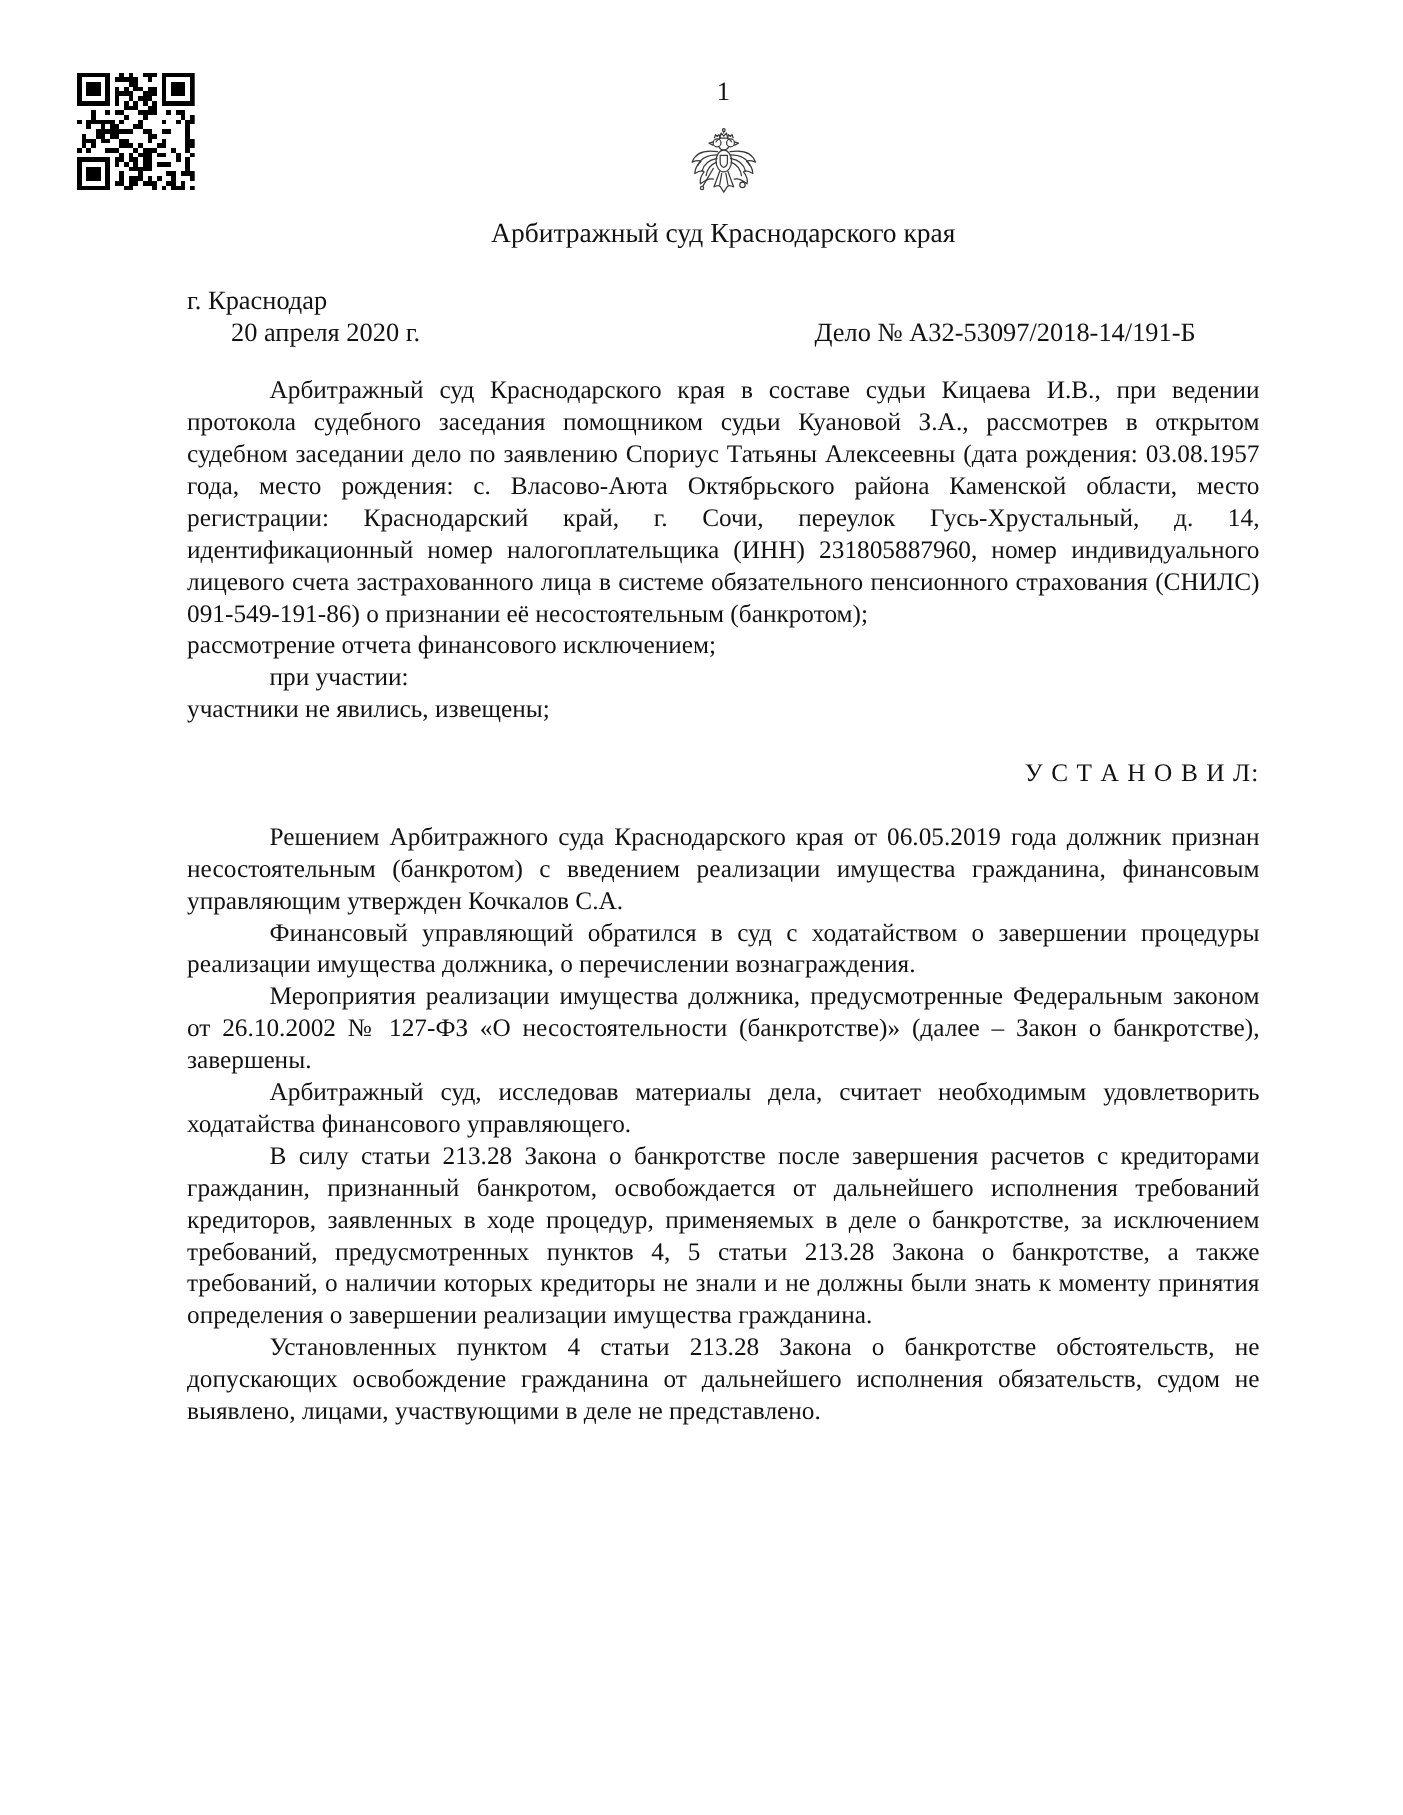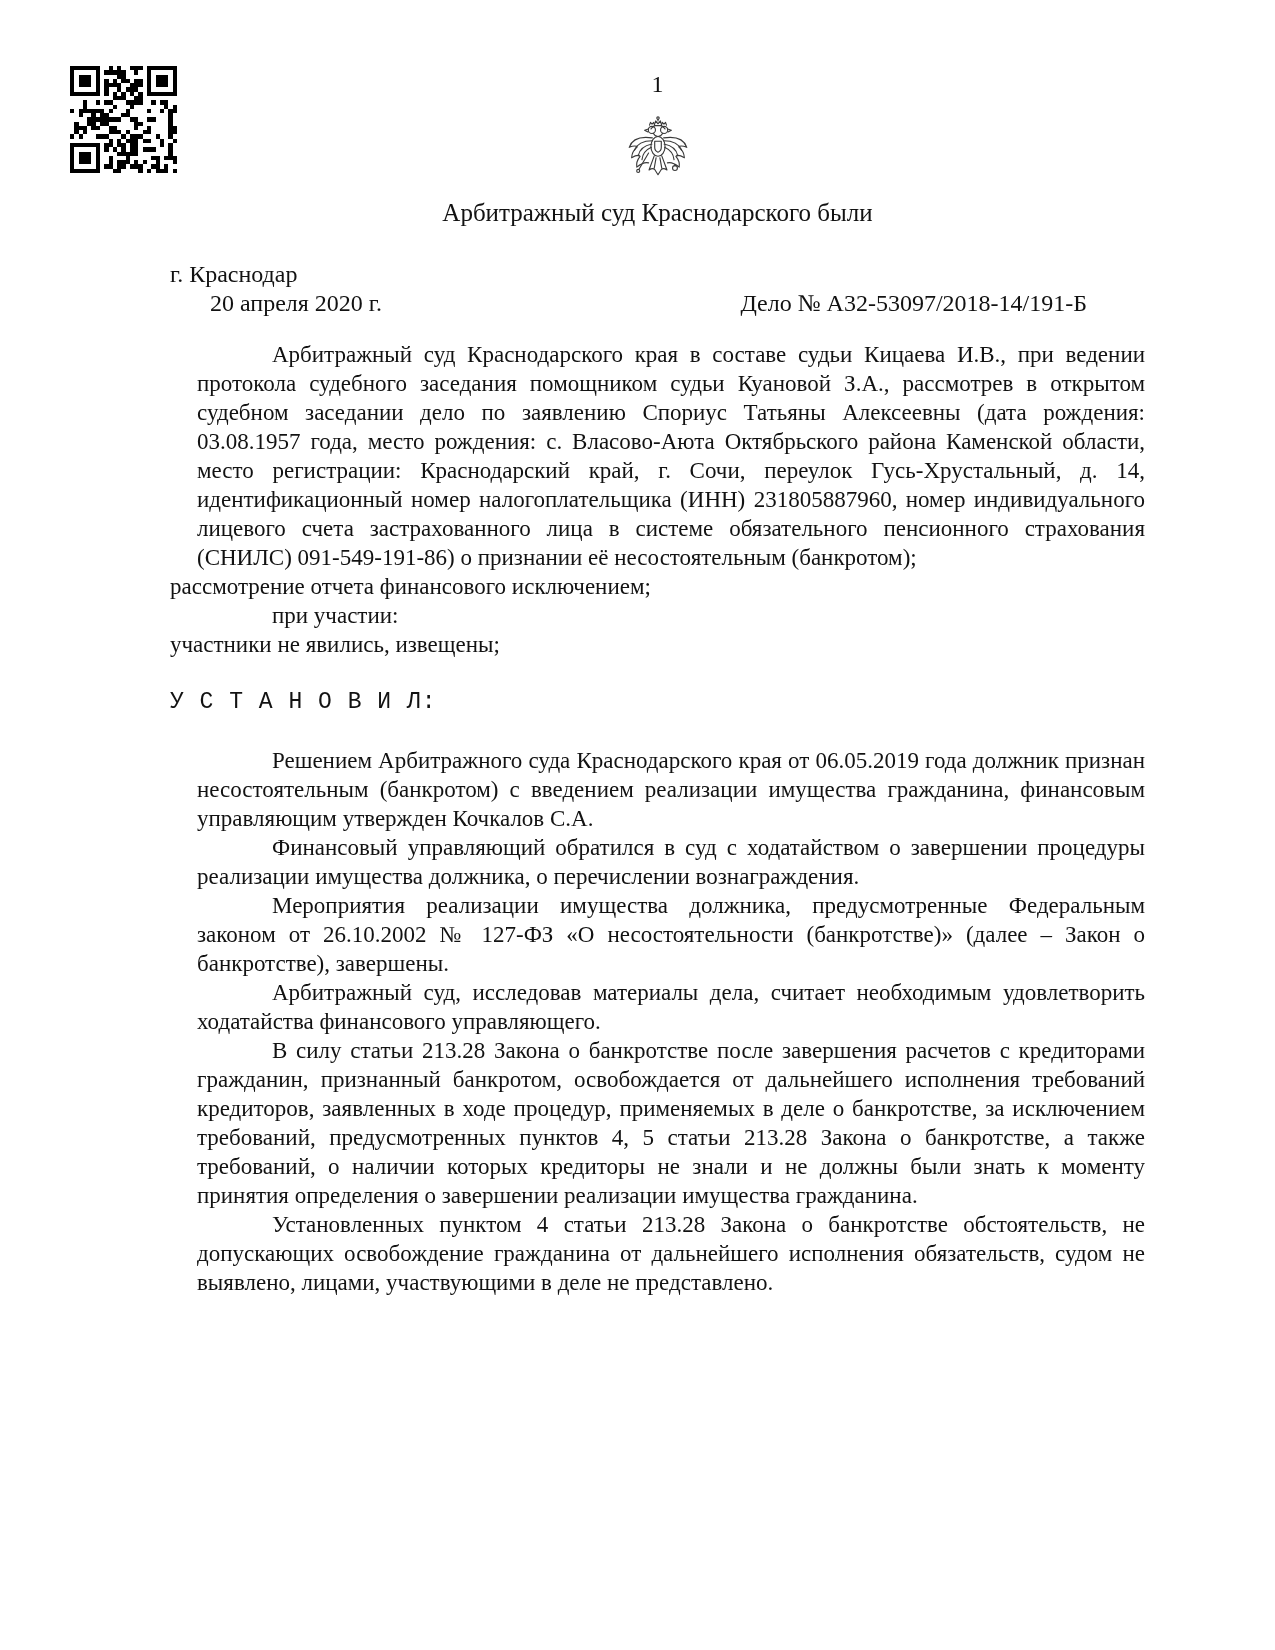--- a/index.html
+++ b/index.html
@@ -76,27 +76,26 @@
   .body {
     position: absolute;
     left: 170px;
     top: 340px;
     width: 975px;
     font-size: 23px;
     line-height: 29px;
     text-align: justify;
   }
   .body p { margin: 0; hyphens: manual; }
-  .body p.indent { text-indent: 75px; margin-left: 27px; }
+  .body p.indent { text-indent: 75px; }
   .ruling-heading {
-    text-align: left;
+    text-align: right;
     text-indent: 0 !important;
     margin: 29px 0 !important;
     letter-spacing: 1px;
-    font-family: Liberation Mono, monospace;
   }
 </style>
 </head>
 <body>
 
 <div class="page">
 
   <div class="qr">
     <svg id="qr-svg" viewBox="0 0 25 25" width="107" height="107" shape-rendering="crispEdges">
         <rect x="0" y="0" width="25" height="25" fill="#ffffff"></rect>
@@ -339,21 +338,21 @@
       <path d="M31 43 L25.5 58 Q29.5 55.5 31.5 57.5 L35 63 L38.5 57.5 Q40.5 55.5 44.5 58 L39 43"></path>
       <path d="M33 45 L31 56 M37 45 L39 56"></path>
 
       <line x1="25" y1="40" x2="15" y2="57"></line>
       <circle cx="14" cy="59" r="1.6"></circle>
       <circle cx="53" cy="56" r="2.6"></circle>
       <line x1="53" y1="52" x2="53" y2="53.4"></line>
     </svg>
   </div>
 
-  <div class="court-name">Арбитражный суд Краснодарского были</div>
+  <div class="court-name">Арбитражный суд Краснодарского края</div>
 
   <div class="city-line">г. Краснодар</div>
 
   <div class="meta-row">
     <span class="date">20 апреля 2020 г.</span>
     <span class="case">Дело № А32-53097/2018-14/191-Б</span>
   </div>
 
   <div class="body">
     <p class="indent">Арбитражный суд Краснодарского края в составе судьи Кицаева И.В., при ведении протокола судебного заседания помощником судьи Куановой З.А., рассмотрев в открытом судебном заседании дело по заявлению Спориус Татьяны Алексеевны (дата рождения: 03.08.1957 года, место рождения: с. Власово-Аюта Октябрьского района Каменской обла­сти, место регистрации: Краснодарский край, г. Сочи, переулок Гусь-Хрустальный, д. 14, идентификационный номер налогоплательщика (ИНН) 231805887960, номер индивиду­ального лицевого счета застрахованного лица в системе обязательного пенсионного стра­хования (СНИЛС) 091-549-191-86) о признании её несостоятельным (банкротом);</p>

